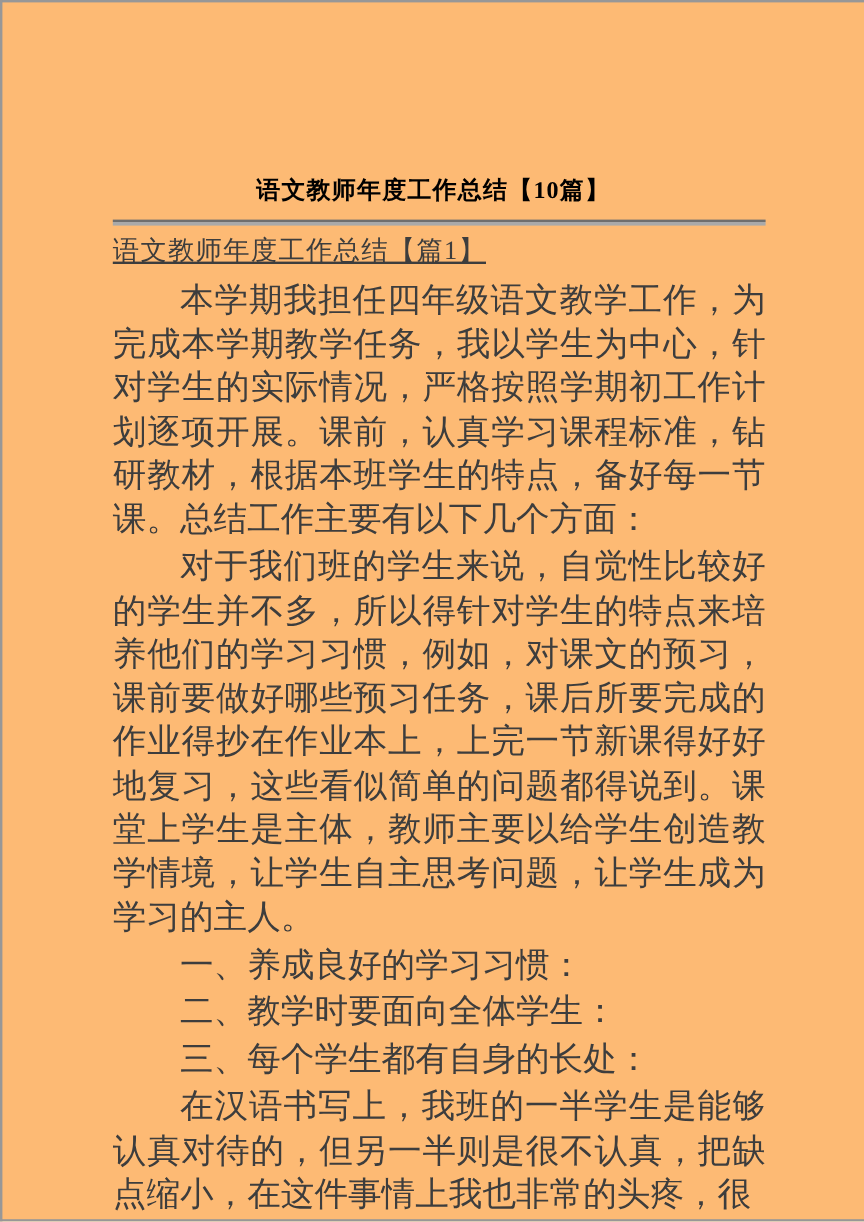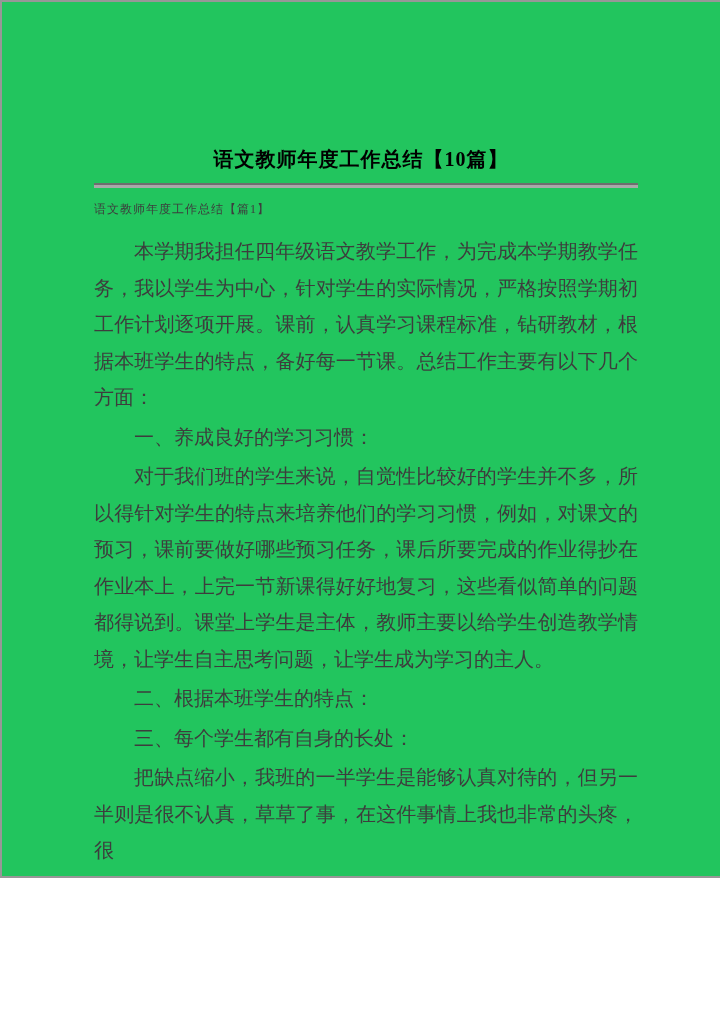--- a/index.html
+++ b/index.html
@@ -5,22 +5,22 @@
   html, body {
     margin: 0;
     padding: 0;
     background: #ffffff;
     font-family: "Liberation Serif", "DejaVu Serif", serif;
   }
   .page {
     position: relative;
     box-sizing: border-box;
     width: 720px;
-    height: 878px;
-    background: #22c55e;
+    height: 1018px;
+    background: #fdba74;
     border-top: 2px solid #979797;
     border-left: 2px solid #979797;
     border-bottom: 2px solid #979797;
     overflow: hidden;
   }
   .doc-title {
     margin: 144px 0 0 0;
     text-align: center;
     font-size: 20px;
     line-height: 26px;
@@ -31,29 +31,30 @@
   .content {
     margin: 0 82px 0 92px;
   }
   .divider {
     height: 5px;
     margin-top: 11px;
     background: linear-gradient(180deg, #6e6e6e 0%, #6e6e6e 40%, #a9a9a9 40%, #a9a9a9 100%);
   }
   .section-heading {
     margin: 9px 0 0 0;
-    font-size: 12px;
+    font-size: 22px;
     line-height: 24px;
     font-weight: normal;
     color: #3d3d3d;
     letter-spacing: 1px;
+    text-decoration: underline;
   }
   .para {
     margin: 0 0 3px 0;
-    font-size: 20px;
+    font-size: 28px;
     line-height: 36.5px;
     color: #3d3d3d;
     text-align: justify;
     text-indent: 2em;
   }
   .para.first {
     margin-top: 12px;
   }
 </style>
 </head>
@@ -62,24 +63,24 @@
 <div class="page">
   <h1 class="doc-title">语文教师年度工作总结【10篇】</h1>
 
   <div class="content">
     <div class="divider"></div>
 
     <h2 class="section-heading">语文教师年度工作总结【篇1】</h2>
 
     <p class="para first">本学期我担任四年级语文教学工作，为完成本学期教学任务，我以学生为中心，针对学生的实际情况，严格按照学期初工作计划逐项开展。课前，认真学习课程标准，钻研教材，根据本班学生的特点，备好每一节课。总结工作主要有以下几个方面：</p>
 
+    <p class="para">对于我们班的学生来说，自觉性比较好的学生并不多，所以得针对学生的特点来培养他们的学习习惯，例如，对课文的预习，课前要做好哪些预习任务，课后所要完成的作业得抄在作业本上，上完一节新课得好好地复习，这些看似简单的问题都得说到。课堂上学生是主体，教师主要以给学生创造教学情境，让学生自主思考问题，让学生成为学习的主人。</p>
+
     <p class="para">一、养成良好的学习习惯：</p>
 
-    <p class="para">对于我们班的学生来说，自觉性比较好的学生并不多，所以得针对学生的特点来培养他们的学习习惯，例如，对课文的预习，课前要做好哪些预习任务，课后所要完成的作业得抄在作业本上，上完一节新课得好好地复习，这些看似简单的问题都得说到。课堂上学生是主体，教师主要以给学生创造教学情境，让学生自主思考问题，让学生成为学习的主人。</p>
-
-    <p class="para">二、根据本班学生的特点：</p>
+    <p class="para">二、教学时要面向全体学生：</p>
 
 
     <p class="para">三、每个学生都有自身的长处：</p>
 
-    <p class="para">把缺点缩小，我班的一半学生是能够认真对待的，但另一半则是很不认真，草草了事，在这件事情上我也非常的头疼，很</p>
+    <p class="para">在汉语书写上，我班的一半学生是能够认真对待的，但另一半则是很不认真，把缺点缩小，在这件事情上我也非常的头疼，很</p>
   </div>
 </div>
 
 </body></html>

